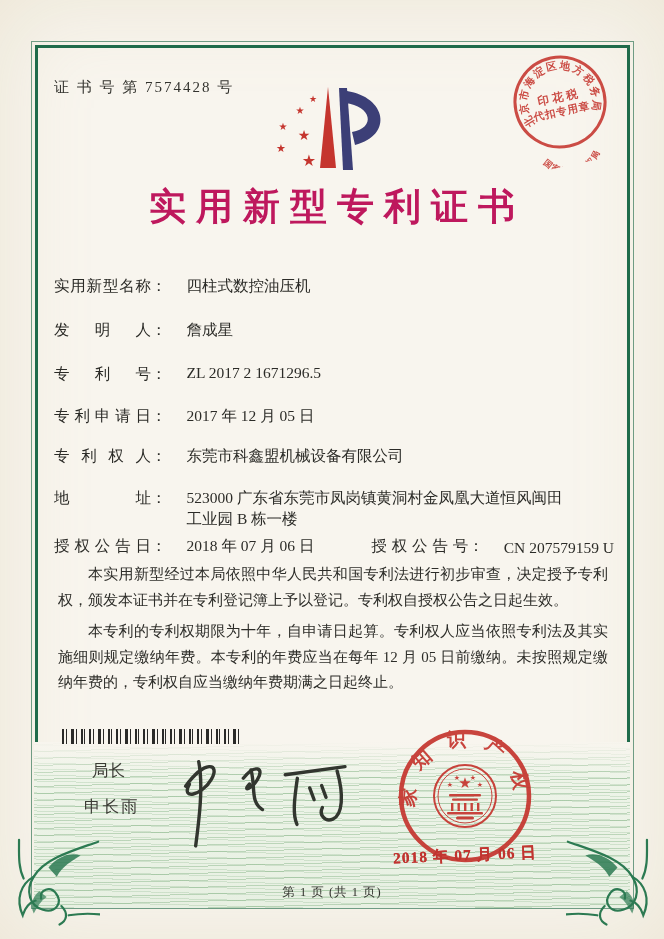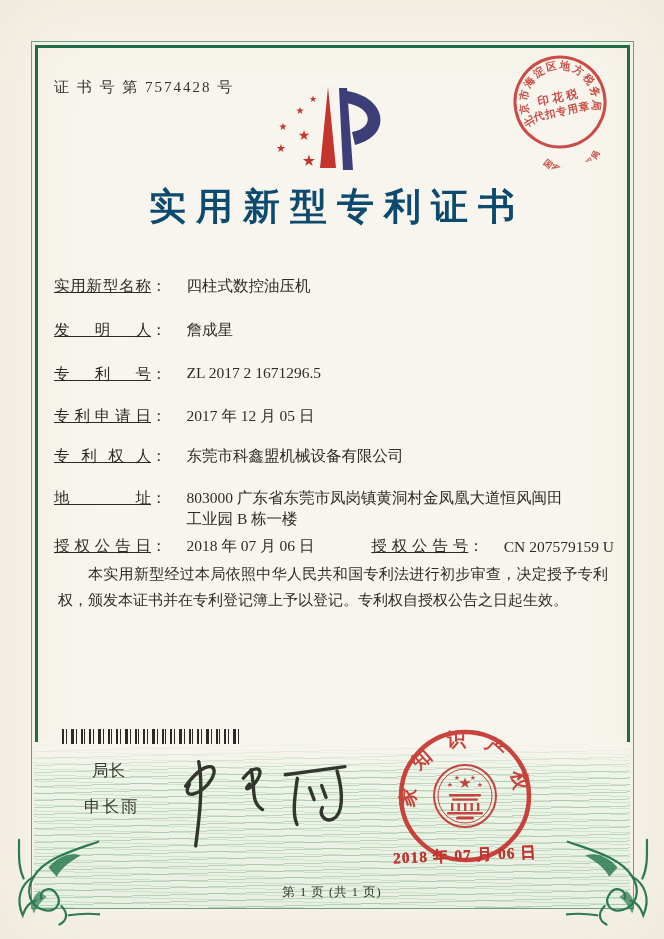--- a/index.html
+++ b/index.html
@@ -11,29 +11,29 @@
   .frame-outer{position:absolute;left:31px;top:41px;right:30px;bottom:30px;
         border:1px solid #6f9c84;}
   .frame-inner{position:absolute;left:3px;top:3px;right:3px;bottom:3px;
         border:3px solid #1f6b4a;}
   
   .cert-no{position:absolute;left:54px;top:78px;font-size:15px;letter-spacing:2px;color:#33332e;}
   
   .logo{position:absolute;left:266px;top:82px;}
   
   .title{position:absolute;left:0;top:182px;width:100%;text-align:center;
-        font-size:37px;font-weight:700;letter-spacing:10px;text-indent:10px;color:#0c4a6e;}
+        font-size:37px;font-weight:700;letter-spacing:10px;text-indent:10px;color:#be185d;}
   
   .fields{position:absolute;left:54px;top:274px;width:560px;font-size:15.5px;}
   .frow{position:absolute;left:0;display:flex;align-items:flex-start;width:560px;}
-  .lbl{display:inline-block;width:97px;text-align:justify;text-align-last:justify;flex:none;text-decoration:underline;}
+  .lbl{display:inline-block;width:97px;text-align:justify;text-align-last:justify;flex:none;}
   .coln{flex:none;}
   .val{flex:1;white-space:pre-line;margin-left:20px;}
   .grant-row{display:flex;justify-content:space-between;}
-  .grant-group{display:flex;align-items:center;}
+  .grant-group{display:flex;align-items:flex-end;}
   .grant-group .val{white-space:nowrap;}
   
   .paras{position:absolute;left:52px;top:556px;width:562px;font-size:15px;
         line-height:25.6px;text-align:justify;color:#2d2d29;}
   .paras p{margin:6px;text-indent:2em;}
   
   .band{position:absolute;left:34px;top:742px;width:596px;height:166px;
         background-image:
           repeating-linear-gradient(178.5deg, rgba(120,170,120,0) 0 2px, rgba(110,165,112,.38) 2px 3px, rgba(120,170,120,0) 3px 7px),
           repeating-linear-gradient(181.5deg, rgba(110,165,112,.22) 0 1px, rgba(0,0,0,0) 1px 6px),
@@ -143,39 +143,40 @@
         <span class="val">2017 年 12 月 05 日</span>
     </div>
     <div class="frow" style="top:172px">
       <span class="lbl">专利权人</span>
         <span class="coln">：</span>
         <span class="val">东莞市科鑫盟机械设备有限公司</span>
     </div>
     <div class="frow" style="top:214px">
       <span class="lbl">地址</span>
         <span class="coln">：</span>
-        <span class="val">803000 广东省东莞市凤岗镇黄洞村金凤凰大道恒风闽田
+        <span class="val">523000 广东省东莞市凤岗镇黄洞村金凤凰大道恒风闽田
 工业园 B 栋一楼</span>
     </div>
     <div class="frow grant-row" style="top:262px">
       <span class="grant-group">
         <span class="lbl">授权公告日</span>
           <span class="coln">：</span>
           <span class="val">2018 年 07 月 06 日</span>
       </span>
       <span class="grant-group">
         <span class="lbl">授权公告号</span>
           <span class="coln">：</span>
           <span class="val">CN 207579159 U</span>
       </span>
     </div>
   </div>
 
   <div class="paras">
     <p>本实用新型经过本局依照中华人民共和国专利法进行初步审查，决定授予专利权，颁发本证书并在专利登记簿上予以登记。专利权自授权公告之日起生效。</p>
+    <p>本专利的专利权期限为十年，自申请日起算。专利权人应当依照专利法及其实施细则规定缴纳年费。本专利的年费应当在每年 12 月 05 日前缴纳。未按照规定缴纳年费的，专利权自应当缴纳年费期满之日起终止。</p>
   </div>
 
   <div class="barcode"></div>
 
   <div class="sig-title">局长</div>
   <div class="sig-name">申长雨</div>
   <svg class="sig-svg" width="220" height="115" viewBox="0 0 220 115">
     <g stroke="#32362f" stroke-width="3.4" fill="none" stroke-linecap="round" stroke-linejoin="round">
       <path d="M46 44 C66 18 82 22 72 38 C62 54 40 58 50 42"></path>
       <path d="M60 20 C64 45 58 80 54 104"></path>

